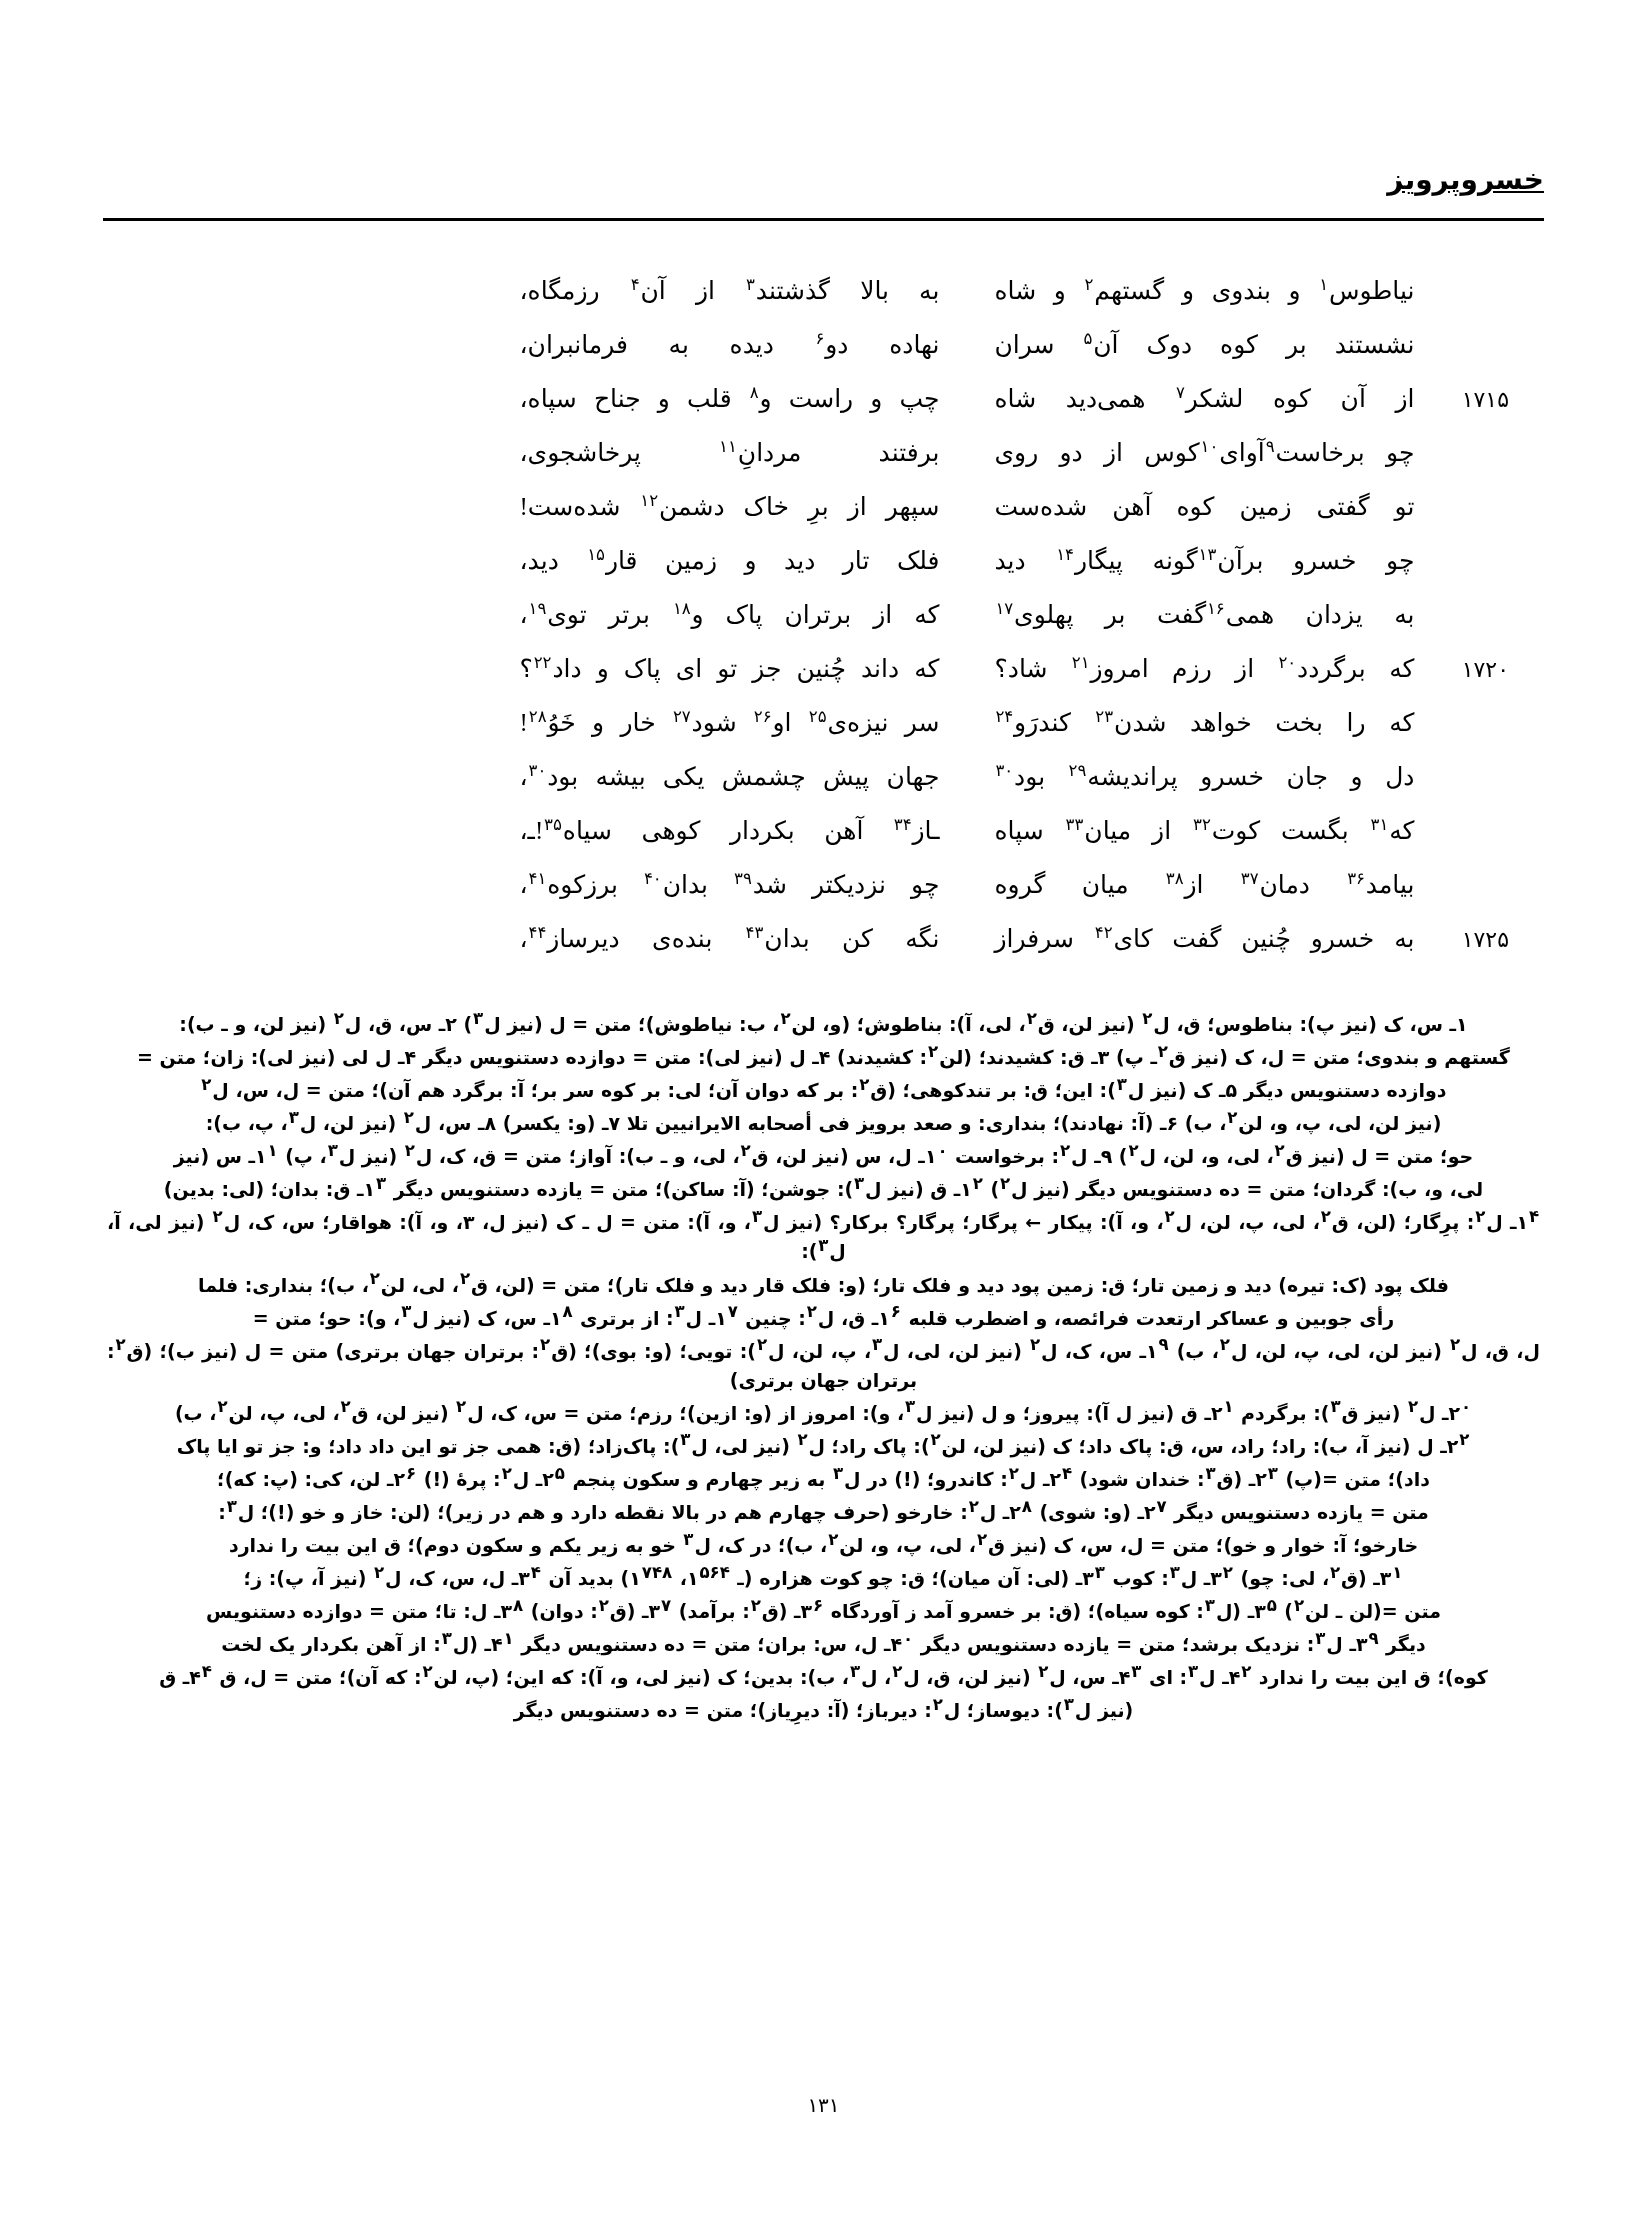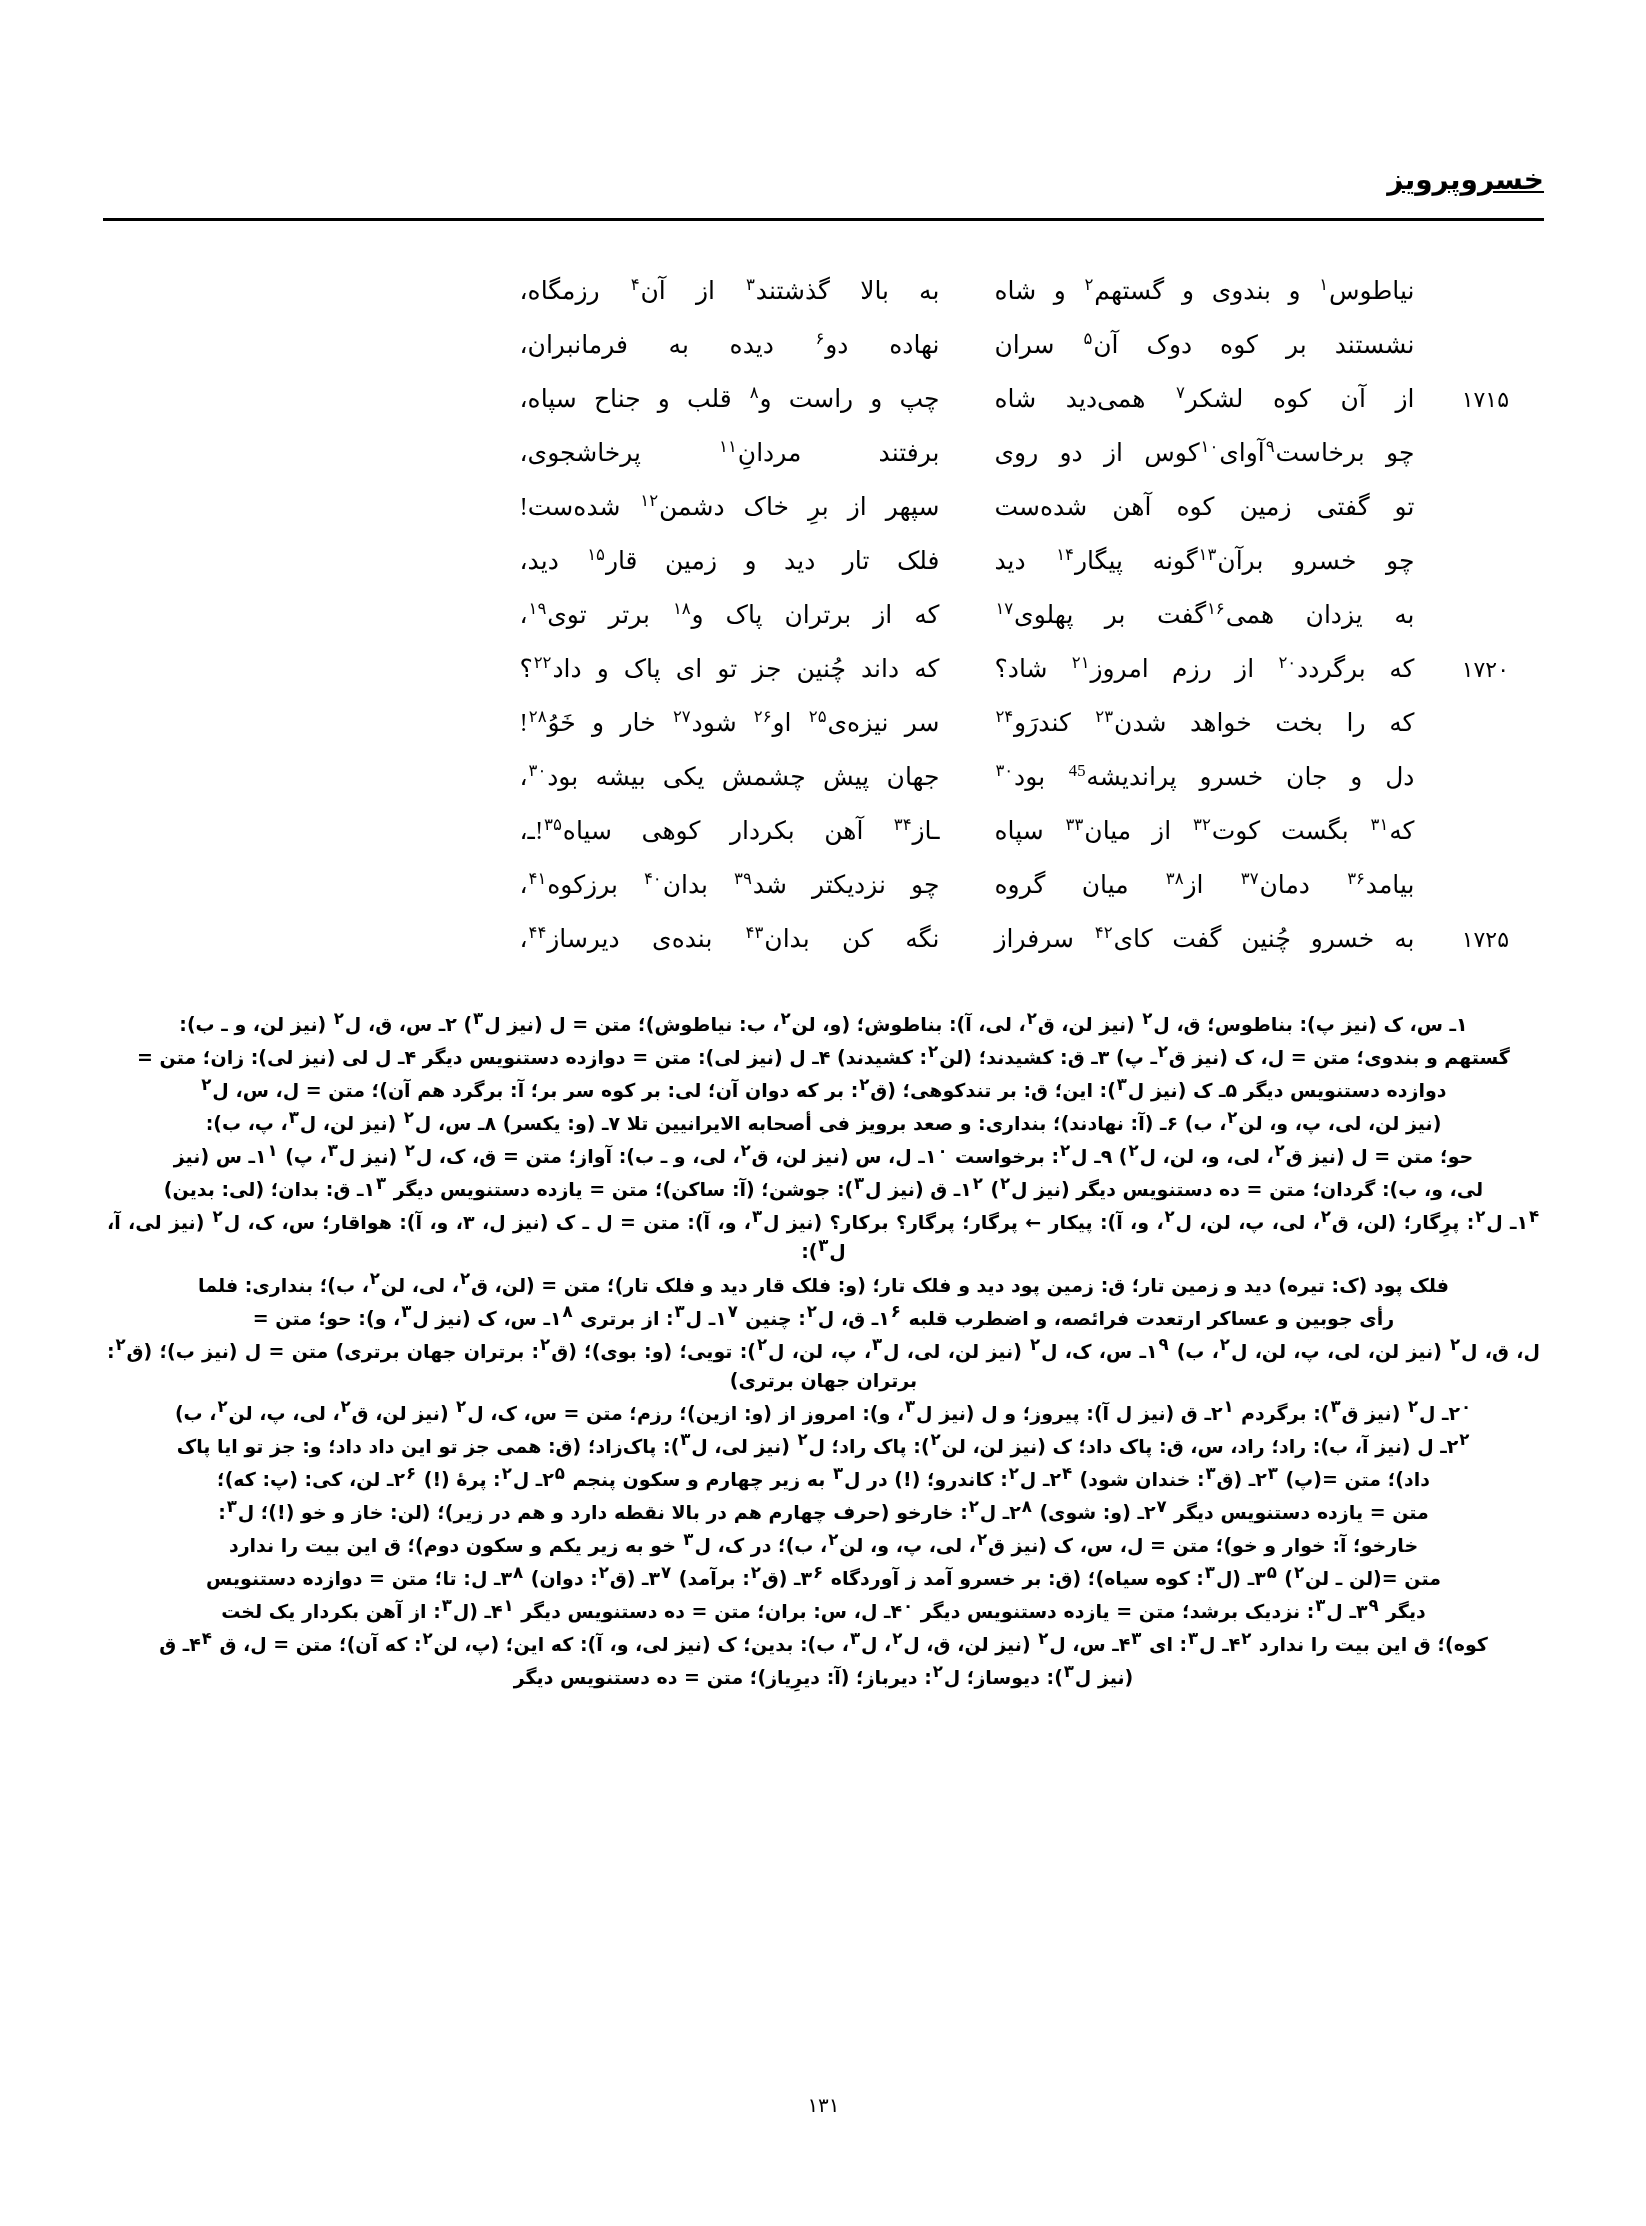--- a/index.html
+++ b/index.html
@@ -174,21 +174,21 @@
         <div class="hemistich hem-a">که برگردد<sup class="ap">۲۰</sup> از رزم امروز<sup class="ap">۲۱</sup> شاد؟</div>
         <div class="hemistich hem-b">که داند چُنین جز تو ای پاک و داد<sup class="ap">۲۲</sup>؟</div>
       </div>
       <div class="verse-row">
         <div class="bayt-num"></div>
         <div class="hemistich hem-a">که را بخت خواهد شدن<sup class="ap">۲۳</sup> کندرَو<sup class="ap">۲۴</sup></div>
         <div class="hemistich hem-b">سر نیزه‌ی<sup class="ap">۲۵</sup> او<sup class="ap">۲۶</sup> شود<sup class="ap">۲۷</sup> خار و خَوُ<sup class="ap">۲۸</sup>!</div>
       </div>
       <div class="verse-row">
         <div class="bayt-num"></div>
-        <div class="hemistich hem-a">دل و جان خسرو پراندیشه<sup class="ap">45</sup> بود<sup class="ap">۳۰</sup></div>
+        <div class="hemistich hem-a">دل و جان خسرو پراندیشه<sup class="ap">۲۹</sup> بود<sup class="ap">۳۰</sup></div>
         <div class="hemistich hem-b">جهان پیش چشمش یکی بیشه بود<sup class="ap">۳۰</sup>،</div>
       </div>
       <div class="verse-row">
         <div class="bayt-num"></div>
         <div class="hemistich hem-a">که<sup class="ap">۳۱</sup> بگست کوت<sup class="ap">۳۲</sup> از میان<sup class="ap">۳۳</sup> سپاه</div>
         <div class="hemistich hem-b">ـاز<sup class="ap">۳۴</sup> آهن بکردار کوهی سیاه<sup class="ap">۳۵</sup>!ـ،</div>
       </div>
       <div class="verse-row">
         <div class="bayt-num"></div>
         <div class="hemistich hem-a">بیامد<sup class="ap">۳۶</sup> دمان<sup class="ap">۳۷</sup> از<sup class="ap">۳۸</sup> میان گروه</div>
@@ -210,20 +210,21 @@
       <p>لی، و، ب): گردان؛ متن = ده دستنویس دیگر (نیز ل<sup class="ap">۲</sup>)    ۱<sup class="ap">۲</sup>ـ ق (نیز ل<sup class="ap">۳</sup>): جوشن؛ (آ: ساکن)؛ متن = یازده دستنویس دیگر    ۱<sup class="ap">۳</sup>ـ ق: بدان؛ (لی: بدین)</p>
       <p>۱<sup class="ap">۴</sup>ـ ل<sup class="ap">۲</sup>: پرِگار؛ (لن، ق<sup class="ap">۲</sup>، لی، پ، لن، ل<sup class="ap">۲</sup>، و، آ): پیکار ← پرگار؛ پرگار؟ برکار؟ (نیز ل<sup class="ap">۳</sup>، و، آ): متن = ل ـ ک (نیز ل، ۳، و، آ): هواقار؛ س، ک، ل<sup class="ap">۲</sup> (نیز لی، آ، ل<sup class="ap">۳</sup>):</p>
       <p>فلک پود (ک: تیره) دید و زمین تار؛ ق: زمین پود دید و فلک تار؛ (و: فلک قار دید و فلک تار)؛ متن = (لن، ق<sup class="ap">۲</sup>، لی، لن<sup class="ap">۲</sup>، ب)؛ بنداری: فلما</p>
       <p>رأی جوبین و عساکر ارتعدت فرائصه، و اضطرب قلبه    ۱<sup class="ap">۶</sup>ـ ق، ل<sup class="ap">۲</sup>: چنین    ۱<sup class="ap">۷</sup>ـ ل<sup class="ap">۳</sup>: از برتری    ۱<sup class="ap">۸</sup>ـ س، ک (نیز ل<sup class="ap">۳</sup>، و): حو؛ متن =</p>
       <p>ل، ق، ل<sup class="ap">۲</sup> (نیز لن، لی، پ، لن، ل<sup class="ap">۲</sup>، ب)    ۱<sup class="ap">۹</sup>ـ س، ک، ل<sup class="ap">۲</sup> (نیز لن، لی، ل<sup class="ap">۳</sup>، پ، لن، ل<sup class="ap">۲</sup>): تویی؛ (و: بوی)؛ (ق<sup class="ap">۲</sup>: برتران جهان برتری)    متن = ل (نیز ب)؛ (ق<sup class="ap">۲</sup>: برتران جهان برتری)</p>
       <p>۲<sup class="ap">۰</sup>ـ ل<sup class="ap">۲</sup> (نیز ق<sup class="ap">۳</sup>): برگردم    ۲<sup class="ap">۱</sup>ـ ق (نیز ل آ): پیروز؛ و ل (نیز ل<sup class="ap">۳</sup>، و): امروز از (و: ازین)؛ رزم؛ متن = س، ک، ل<sup class="ap">۲</sup> (نیز لن، ق<sup class="ap">۲</sup>، لی، پ، لن<sup class="ap">۲</sup>، ب)</p>
       <p>۲<sup class="ap">۲</sup>ـ ل (نیز آ، ب): راد؛ راد، س، ق: پاک داد؛ ک (نیز لن، لن<sup class="ap">۲</sup>): پاک راد؛ ل<sup class="ap">۲</sup> (نیز لی، ل<sup class="ap">۳</sup>): پاک‌زاد؛ (ق: همی جز تو این داد داد؛ و: جز تو ایا پاک</p>
       <p>داد)؛ متن =(پ)    ۲<sup class="ap">۳</sup>ـ (ق<sup class="ap">۳</sup>: خندان شود)    ۲<sup class="ap">۴</sup>ـ ل<sup class="ap">۲</sup>: کاندرو؛ (!) در ل<sup class="ap">۳</sup> به زیر چهارم و سکون پنجم    ۲<sup class="ap">۵</sup>ـ ل<sup class="ap">۲</sup>: پرهٔ (!)    ۲<sup class="ap">۶</sup>ـ لن، کی: (پ: که)؛</p>
       <p>متن = یازده دستنویس دیگر    ۲<sup class="ap">۷</sup>ـ (و: شوی)    ۲<sup class="ap">۸</sup>ـ ل<sup class="ap">۲</sup>: خارخو (حرف چهارم هم در بالا نقطه دارد و هم در زیر)؛ (لن: خاز و خو (!)؛ ل<sup class="ap">۳</sup>:</p>
       <p>خارخو؛ آ: خوار و خو)؛ متن = ل، س، ک (نیز ق<sup class="ap">۲</sup>، لی، پ، و، لن<sup class="ap">۲</sup>، ب)؛ در ک، ل<sup class="ap">۳</sup> خو به زیر یکم و سکون دوم)؛ ق این بیت را ندارد</p>
+      <p>۳<sup class="ap">۱</sup>ـ (ق<sup class="ap">۲</sup>، لی: چو)    ۳<sup class="ap">۲</sup>ـ ل<sup class="ap">۳</sup>: کوب    ۳<sup class="ap">۳</sup>ـ (لی: آن میان)؛ ق: چو کوت هزاره (ـ ۱<sup class="ap">۵۶۴</sup>، ۱<sup class="ap">۷۴۸</sup>) بدید آن    ۳<sup class="ap">۴</sup>ـ ل، س، ک، ل<sup class="ap">۲</sup> (نیز آ، پ): ز؛</p>
       <p>متن =(لن ـ لن<sup class="ap">۲</sup>)    ۳<sup class="ap">۵</sup>ـ (ل<sup class="ap">۳</sup>: کوه سیاه)؛ (ق: بر خسرو آمد ز آوردگاه    ۳<sup class="ap">۶</sup>ـ (ق<sup class="ap">۲</sup>: برآمد)    ۳<sup class="ap">۷</sup>ـ (ق<sup class="ap">۲</sup>: دوان)    ۳<sup class="ap">۸</sup>ـ ل: تا؛ متن = دوازده دستنویس</p>
       <p>دیگر    ۳<sup class="ap">۹</sup>ـ ل<sup class="ap">۳</sup>: نزدیک برشد؛ متن = یازده دستنویس دیگر    ۴<sup class="ap">۰</sup>ـ ل، س: بران؛ متن = ده دستنویس دیگر    ۴<sup class="ap">۱</sup>ـ (ل<sup class="ap">۳</sup>: از آهن بکردار یک لخت</p>
       <p>کوه)؛ ق این بیت را ندارد    ۴<sup class="ap">۲</sup>ـ ل<sup class="ap">۳</sup>: ای    ۴<sup class="ap">۳</sup>ـ س، ل<sup class="ap">۲</sup> (نیز لن، ق، ل<sup class="ap">۲</sup>، ل<sup class="ap">۳</sup>، ب): بدین؛ ک (نیز لی، و، آ): که این؛ (پ، لن<sup class="ap">۲</sup>: که آن)؛ متن = ل، ق    ۴<sup class="ap">۴</sup>ـ ق</p>
       <p class="lastline">(نیز ل<sup class="ap">۳</sup>): دیوساز؛ ل<sup class="ap">۲</sup>: دیرباز؛ (آ: دیرِیاز)؛ متن = ده دستنویس دیگر</p>
     </div>
 
   <div class="folio">۱۳۱</div>
 
 </div>
 

